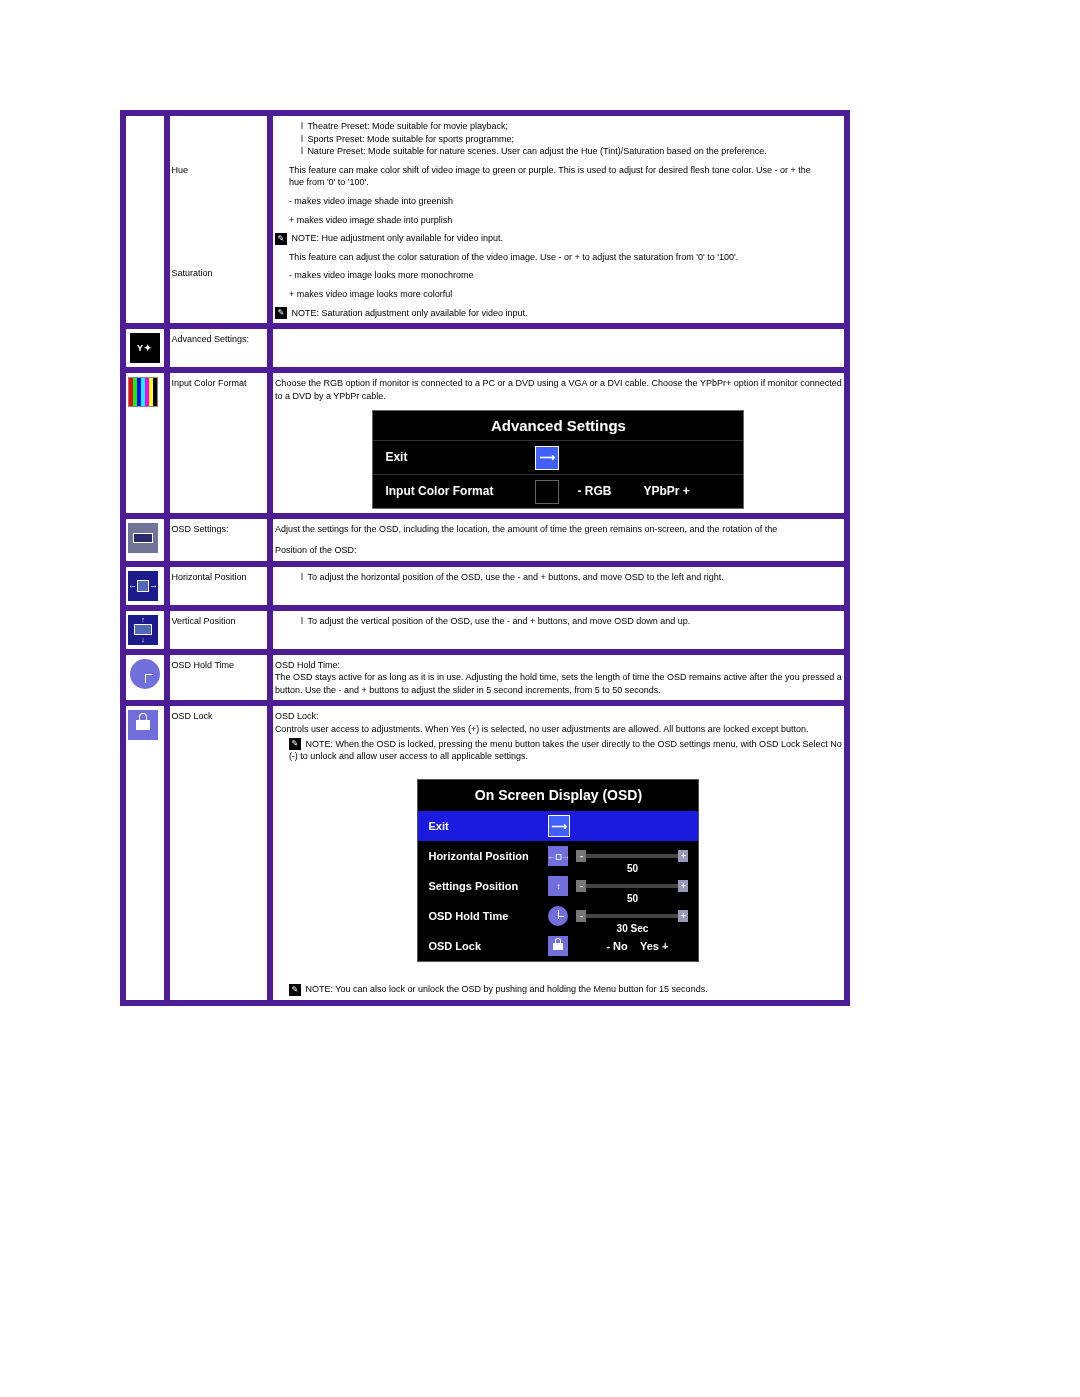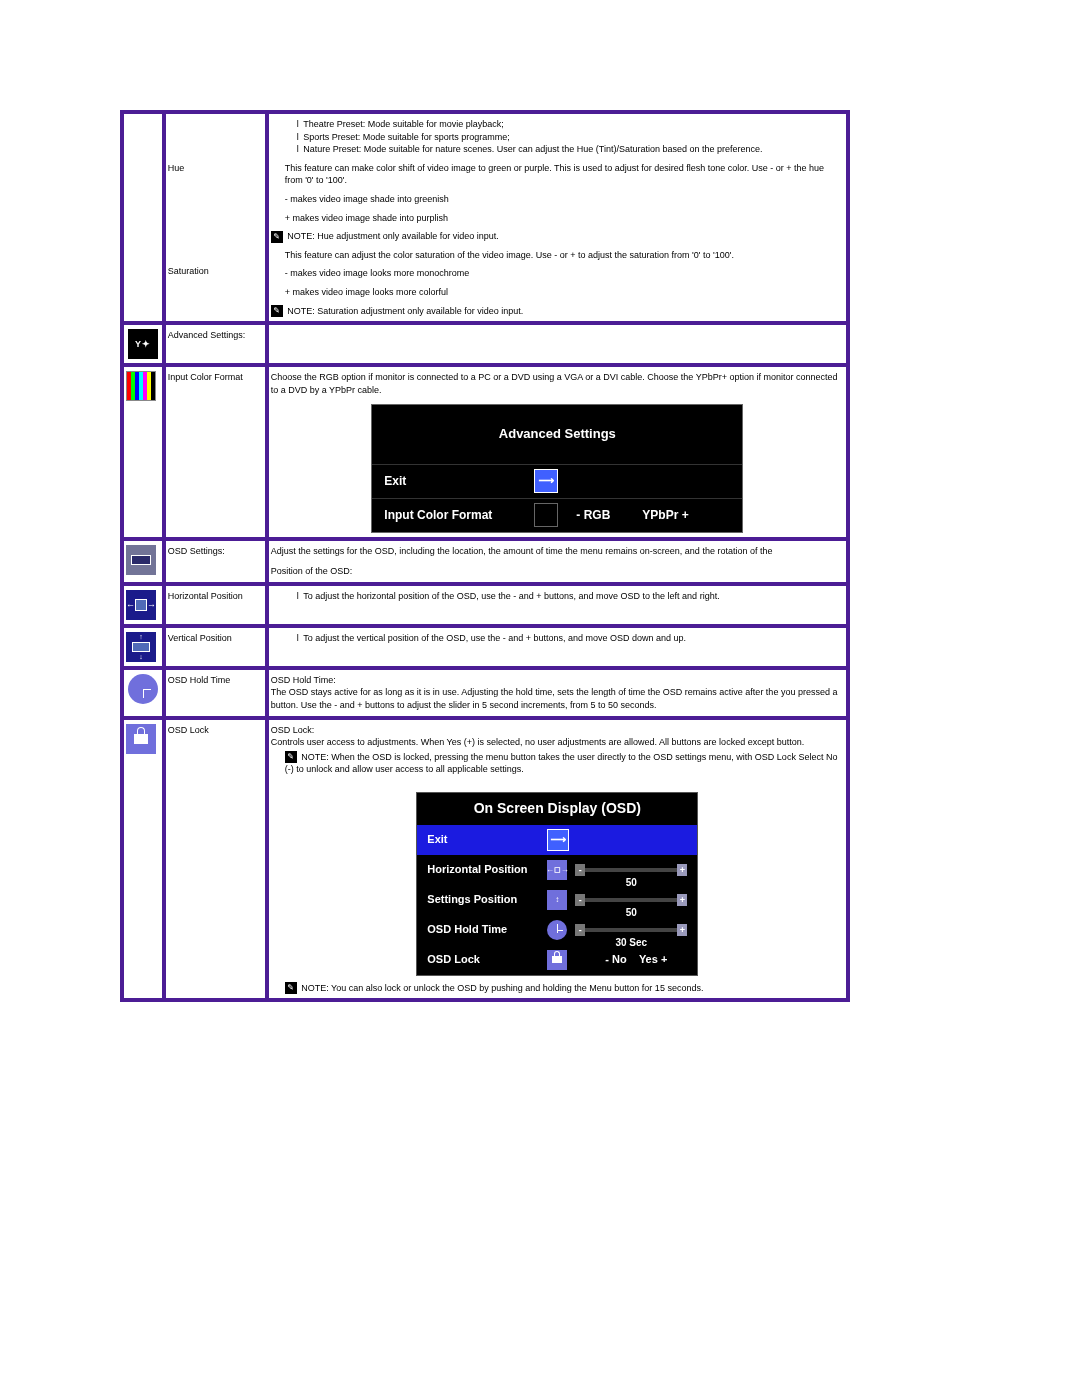--- a/index.html
+++ b/index.html
@@ -16,21 +16,21 @@
   padding-top: 110px;
 }
 table.outer {
   border-collapse: collapse;
   width: 730px;
   margin-left: 120px;
   border: 1px solid #000;
   border-top: none;
 }
 table.outer td {
-  border: 4px solid #4c1d95;
+  border: 6px solid #4c1d95;
   padding: 4px 2px;
   vertical-align: top;
   font-size: 9px;
   line-height: 1.4;
 }
 td.icon-cell {
   width: 34px;
   padding: 4px 2px;
   text-align: center;
   background: #fff;
@@ -89,21 +89,21 @@
 
 
 .osd-panel {
   background:#000;
   color:#fff;
   font-family: Arial, sans-serif;
   width: 374px;
   margin: 0 auto;
 }
 .osd-panel.adv { width: 370px; border:1px solid #666; }
-.osd-title { text-align:center; font-weight:bold; font-size:13px; padding:20px 0;}
+.osd-title { text-align:center; font-weight:bold; font-size:15px; padding:4px 0;}
 .osd-row { display:flex; align-items:center; height:33px; border-top:1px solid #333; padding-left:12px; font-size:12px; font-weight:bold;}
 .osd-row .label { width: 150px; }
 .osd-row .iconbox { width:22px; height:22px; display:flex; align-items:center; justify-content:center; margin-right:18px;}
 .osd-row .valcol { flex:1; display:flex; gap:4px; align-items:center; }
 
 .osd2 { width: 280px; background:#000; border:1px solid #555; margin:0 auto; color:#fff; font-family: Arial,sans-serif;}
 .osd2 .title {text-align:center; font-weight:bold; font-size:14px; padding:6px 0;}
 .osd2 .row { display:flex; align-items:center; height:30px; padding-left:10px; font-size:11px; font-weight:bold;}
 .osd2 .row .label{width:120px;}
 .osd2 .row .ic{width:20px;height:20px;margin-right:8px;}
@@ -213,21 +213,21 @@
 </tr>
 
 <tr>
   <td class="icon-cell">
     <span class="ico ico-osd">
               <span class="bar"></span>
             </span>
   </td>
   <td class="label-cell">OSD Settings:</td>
   <td class="desc-cell">
-    <div>Adjust the settings for the OSD, including the location, the amount of time the menu remains on-screen, and the rotation of the</div>
+    <div>Adjust the settings for the OSD, including the location, the amount of time the green remains on-screen, and the rotation of the</div>
     <div style="height:8px;"></div>
     <div>Position of the OSD:</div>
   </td>
 </tr>
 
 <tr>
   <td class="icon-cell">
     <span class="ico ico-hpos">←<span class="m"></span>→</span>
   </td>
   <td class="label-cell">Horizontal Position</td>
@@ -311,19 +311,19 @@
       </div>
       <div class="row">
         <div class="label">OSD Lock</div>
         <div class="ic ic-lock2">
                   <div></div>
                 </div>
         <div class="val"><span>- No</span>&nbsp;&nbsp;&nbsp;&nbsp;<span>Yes +</span></div>
       </div>
     </div>
 
-    <div class="note-line" style="margin-top:6px; padding-left:14px;"><span class="pencil-icon">✎</span> <span>NOTE: You can also lock or unlock the OSD by pushing and holding the Menu button for 15 seconds.</span></div>
+    <div class="note-line" style="margin-top:21px; padding-left:14px;"><span class="pencil-icon">✎</span> <span>NOTE: You can also lock or unlock the OSD by pushing and holding the Menu button for 15 seconds.</span></div>
   </td>
 </tr>
 
 </tbody>
     </table>
 </div>
 
 </body></html>

